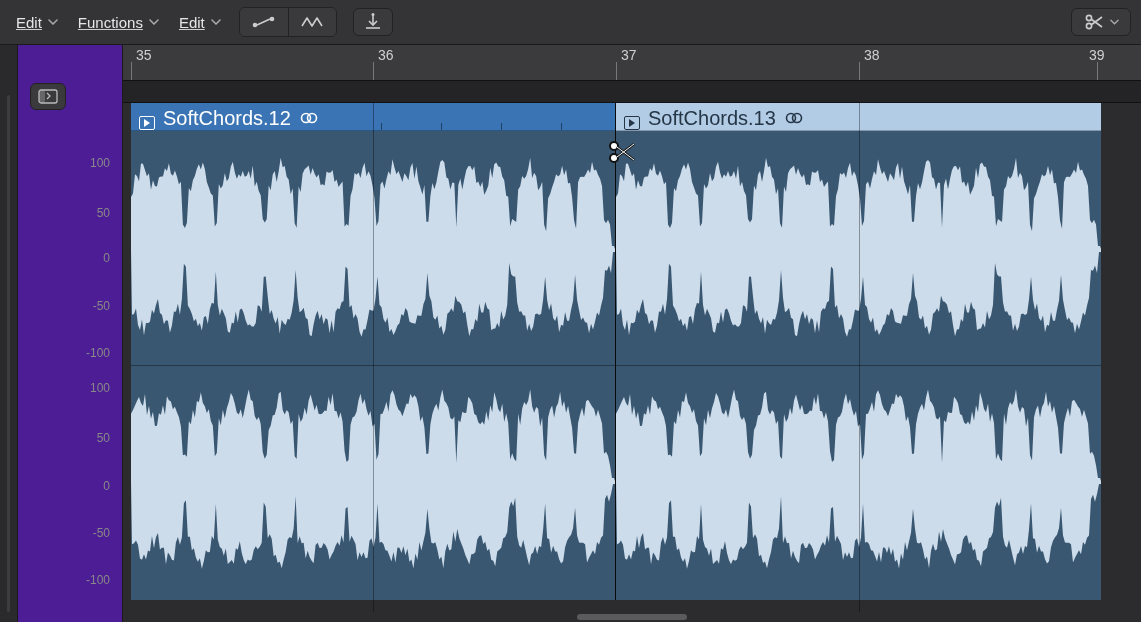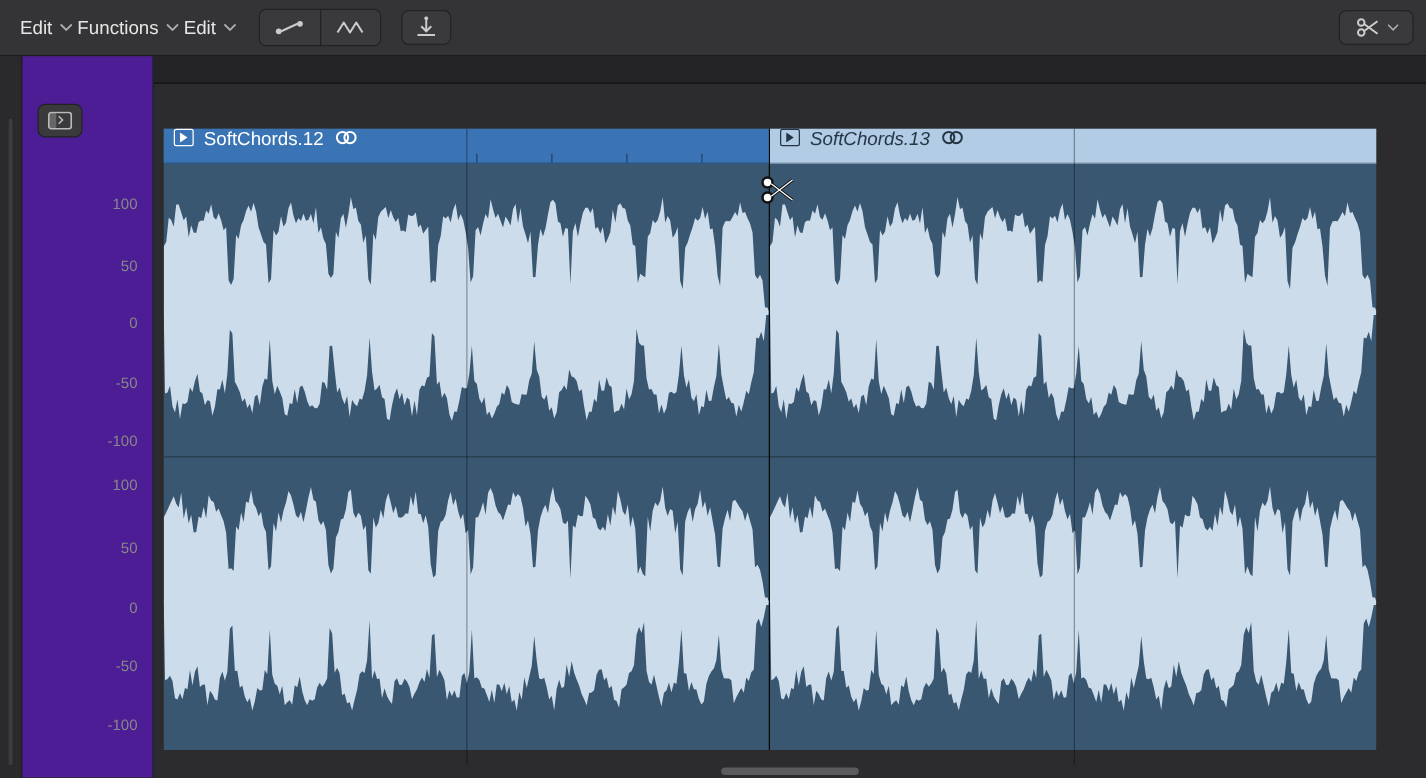--- a/index.html
+++ b/index.html
@@ -16,21 +16,21 @@
   
   .toolbar {
     height: 45px;
     background: #343436;
     border-bottom: 1px solid #1a1a1a;
     display: flex;
     align-items: center;
     padding: 0 10px 0 14px;
     gap: 16px;
   }
-  .menu-group { display:flex; align-items:center;}
+  .menu-group { display:flex; gap:16px; align-items:center;text-decoration:underline;}
   .menu-btn {
     display: flex;
     align-items: center;
     gap: 6px;
     font-size: 15px;
     color: #e6e6e6;
     cursor: default;
     padding: 6px 2px;
   }
   .menu-btn .chev {
@@ -109,27 +109,27 @@
     position:absolute; top:58px; left:0; right:0; height:497px;
   }
   .region{
     position:absolute; top:0; height:497px; 
     background:#395771;
   }
   .region.r12{ left:8px; width:485px; border-right:1px solid #0a0a0a;}
   .region.r13{ left:493px; width:485px; }
   .region-header{
     height:28px;
-    display:flex; align-items:flex-start; gap:8px; padding:0 8px;
-    color:#fff; font-size:15px; font-weight:500;
+    display:flex; align-items:flex-end; gap:8px; padding:0 8px;
+    color:#fff; font-size:20px; font-weight:500;
     border-bottom:1px solid rgba(0,0,0,.25);
     position:relative;
   }
   .r12 .region-header{ background:#3a74b4; color:#fff;}
-  .r13 .region-header{ background:#b2cce5; color:#253646;font-style:italic;}
+  .r13 .region-header{ background:#b2cce5; color:#253646;}
   .region-header .play-badge{
     width:16px;height:14px;border:1.5px solid currentColor;border-radius:2px;
     display:flex;align-items:center;justify-content:center;
   }
   .region-header .beat-ticks{
     position:absolute; left:230px; right:0; top:0; bottom:0;
   }
   .region-header .beat-ticks i{
     position:absolute; bottom:0; width:1px; height:7px; background:rgba(20,30,45,.6);
   }
@@ -258,20 +258,32 @@
       <span style="top:250px">100</span>
       <span style="top:300px">50</span>
       <span style="top:348px">0</span>
       <span style="top:395px">-50</span>
       <span style="top:442px">-100</span>
     </div>
   </div>
 
   <div class="main">
 
+    <div class="ruler">
+      <div class="tick-major" style="left:8px"></div>
+      <div class="tick-label" style="left:11px">35</div>
+      <div class="tick-major" style="left:250px"></div>
+      <div class="tick-label" style="left:253px">36</div>
+      <div class="tick-major" style="left:493px"></div>
+      <div class="tick-label" style="left:496px">37</div>
+      <div class="tick-major" style="left:736px"></div>
+      <div class="tick-label" style="left:739px">38</div>
+      <div class="tick-major" style="left:974px"></div>
+      <div class="tick-label" style="left:964px">39</div>
+    </div>
     <div class="gaprow"></div>
 
     <div class="regions">
 
       <div class="region r12">
         <div class="region-header">
           <span class="play-badge">
             <svg width="8" height="8" viewBox="0 0 8 8">
                 <path d="M1 0v8l6-4z" fill="currentColor"></path>
               </svg>

